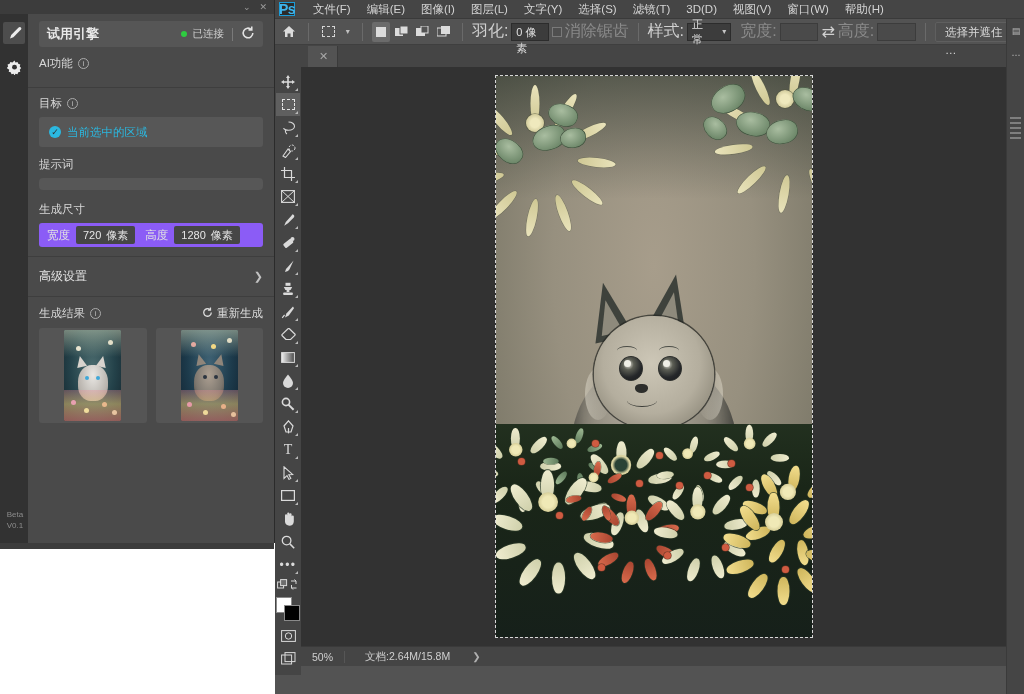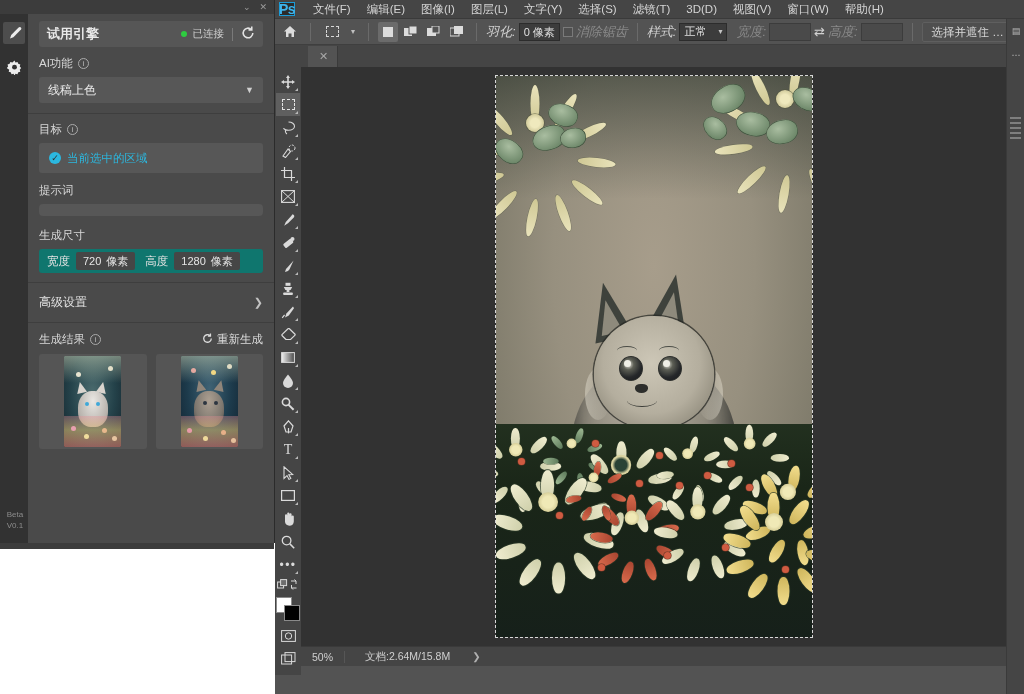--- a/index.html
+++ b/index.html
@@ -21,21 +21,21 @@
   .ps-menu-item{padding:0 8px;height:19px;line-height:19px;font-size:11.5px;color:#d4d4d4;white-space:nowrap;cursor:default;}
 
   .ps-optionsbar{height:26px;background:#535353;display:flex;align-items:center;padding:0 4px;border-bottom:1px solid #3f3f3f;gap:3px;}
   .opt-sep{width:1px;height:18px;background:#6a6a6a;margin:0 6px;}
   .home-ic{width:22px;height:20px;display:flex;align-items:center;justify-content:center;color:#d8d8d8;}
   .marq-btn{width:24px;height:20px;display:flex;align-items:center;justify-content:center;}
   .marq-dash{width:13px;height:11px;border:1px dashed #d6d6d6;}
   .chev{width:12px;display:flex;align-items:center;justify-content:center;color:#c0c0c0;font-size:8px;}
   .bool-btn{width:20px;height:20px;display:flex;align-items:center;justify-content:center;border-radius:2px;}
   .bool-btn.active{background:#6b6b6b;}
-  .opt-lbl{font-size:13px;color:#d0d0d0;white-space:nowrap;font-style:italic;}
+  .opt-lbl{font-size:16px;color:#d0d0d0;white-space:nowrap;}
   .opt-lbl.dim{color:#8a8a8a;}
   .opt-inp{background:#3c3c3c;border:1px solid #2c2c2c;height:18px;line-height:16px;color:#e0e0e0;font-size:11px;padding:0 4px;}
   .opt-inp.empty{background:#4a4a4a;border-color:#3c3c3c;}
   .opt-chk{width:10px;height:10px;border:1px solid #7a7a7a;background:#4f4f4f;}
   .opt-select{background:#3c3c3c;border:1px solid #2c2c2c;height:18px;display:flex;align-items:center;
               padding:0 4px;gap:12px;color:#e0e0e0;font-size:11px;}
   .opt-btn{background:#4f4f4f;border:1px solid #5f5f5f;height:20px;line-height:18px;padding:0 9px;color:#d8d8d8;font-size:11.5px;border-radius:2px;}
 
   
   .ps-tabbar{height:22px;background:#454545;display:flex;align-items:flex-end;padding-left:33px;}
@@ -177,21 +177,21 @@
   .target-txt{font-size:11.5px;color:#2bb8e0;}
 
   .prompt-card{background:#575757;border-radius:4px;padding:6px;}
   .pr-tabs{display:flex;gap:4px;margin-bottom:5px;}
   .pr-tab{padding:2px 7px;font-size:11.5px;color:#d6d6d6;border-radius:2px;}
   .pr-tab.on{background:#6d6d6d;color:#ffffff;}
   .pr-area{height:72px;background:#3b3b3b;border-radius:3px;padding:6px 7px;position:relative;}
   .pr-text{font-size:11.5px;color:#e2e2e2;}
   .pr-clear{position:absolute;right:7px;bottom:4px;font-size:11px;color:#9d9d9d;}
 
-  .size-row{display:flex;align-items:center;gap:6px;background:#0f766e;border-radius:3px;height:24px;padding:0 8px;}
+  .size-row{display:flex;align-items:center;gap:6px;background:#8b5cf6;border-radius:3px;height:24px;padding:0 8px;}
   .size-lbl{font-size:11.5px;color:#e2e2e2;}
   .size-inp{background:#464646;border-radius:2px;height:18px;display:flex;align-items:center;gap:5px;padding:0 7px;}
   .size-val{font-size:11px;color:#e6e6e6;}
   .size-unit{font-size:11px;color:#e6e6e6;}
 
   .adv-row{display:flex;align-items:center;justify-content:space-between;font-size:12px;color:#e2e2e2;}
   .adv-chev{color:#c2c2c2;font-size:11px;}
 
   .res-head{display:flex;align-items:center;justify-content:space-between;margin-bottom:7px;}
   .regen{display:flex;align-items:center;gap:4px;font-size:11.5px;color:#dcdcdc;}
@@ -711,24 +711,20 @@
                 <path d="M13.5 8a5.5 5.5 0 1 1-1.7-4" fill="none" stroke="#e2e2e2" stroke-width="1.8"></path>
                 <path d="M12.3 0.6 V4.4 H8.6" fill="none" stroke="#e2e2e2" stroke-width="1.8"></path>
               </svg>
           </div>
         </div>
 
         <div class="sec" style="padding-top:9px">
           <div class="sec-label">
             <span>AI功能</span>
             <span class="info-ic">i</span>
-          </div>
-          <div class="select-box">
-            <span>线稿上色</span>
-            <span class="cv">▼</span>
           </div>
         </div>
 
         <div class="sec" style="border-bottom:none;padding-bottom:2px">
           <div class="sec-label">
             <span>目标</span>
             <span class="info-ic">i</span>
           </div>
           <div class="target-box">
             <span class="check-ic">✓</span>

